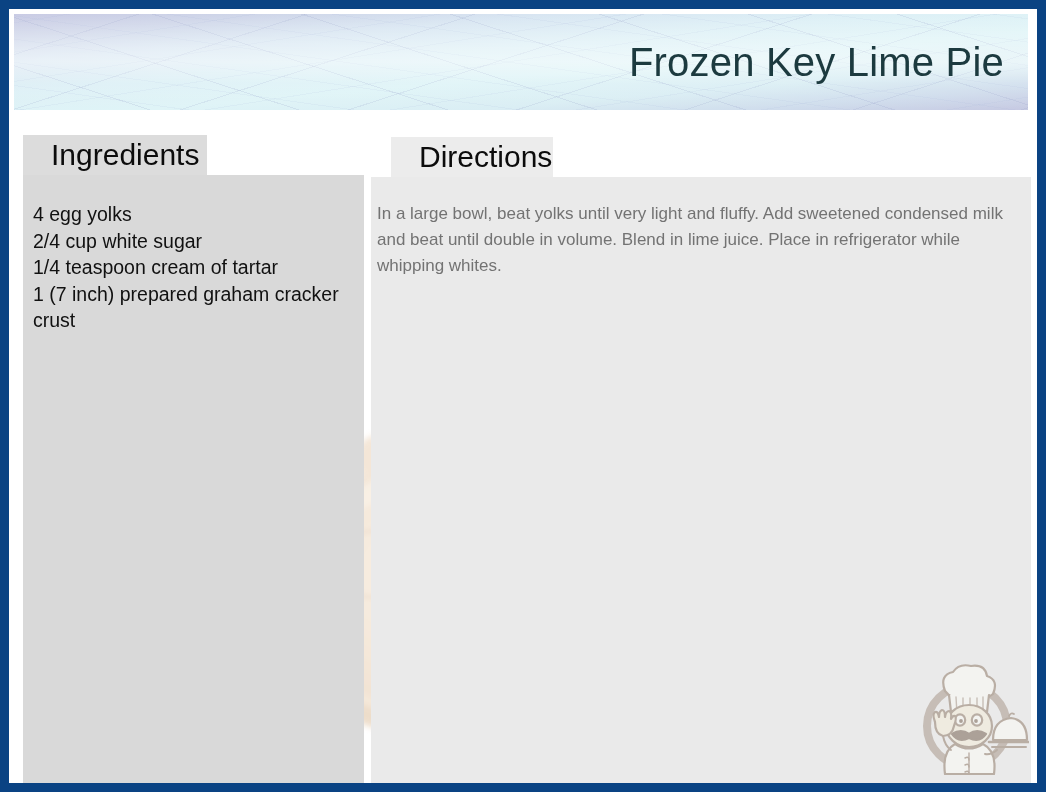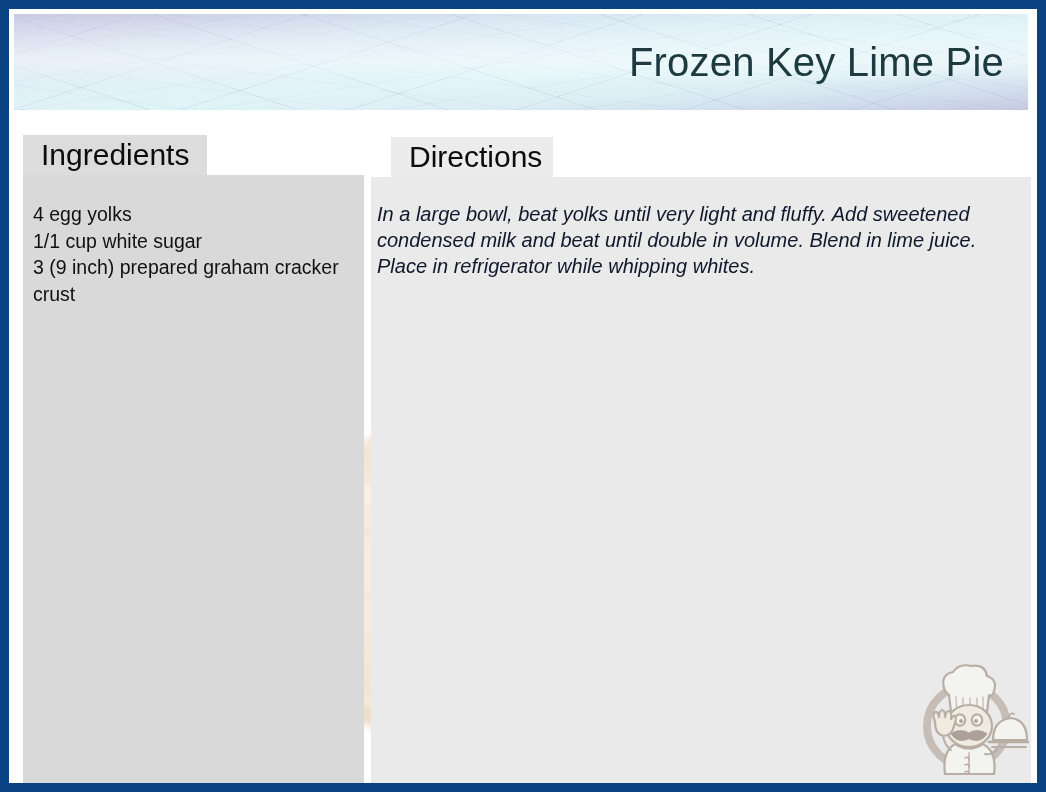--- a/index.html
+++ b/index.html
@@ -83,21 +83,21 @@
     opacity: 0.62;
     pointer-events: none;
   }
 
   
   .section-tab {
     position: absolute;
     background: #e2e2e2;
     display: flex;
     align-items: center;
-    padding-left: 18px;
+    padding-left: 28px;
     box-sizing: border-box;
     text-align: right;
   }
   .section-tab .tab-label {
     font-size: 30px;
     font-weight: 400;
     color: #0c0c0c;
     line-height: 1;
   }
   .section-body {
@@ -138,24 +138,23 @@
   }
   #directions-panel {
     left: 362px;
     top: 168px;
     width: 660px;
     height: 615px;
     background: #eaeaea;
     padding: 24px 18px 0 6px;
   }
   #directions-body {
-    font-size: 20px;
+    font-size: 17px;
     line-height: 26px;
-    color: #0f172a;
-    font-style: italic;
+    color: #737373;
   }
   #directions-body .direction-step { margin: 0 0 24px 0; }
   #directions-body .direction-step:last-child { margin-bottom: 0; }
 
   
   #chef-logo {
     position: absolute;
     left: 900px;
     top: 645px;
     width: 120px;
@@ -242,22 +241,23 @@
       <path d="M 230 186 Q 268 178 304 186"></path>
     </g>
   </svg>
 
   <div class="section-tab" id="ingredients-tab">
     <span class="tab-label">Ingredients</span>
   </div>
   <div class="section-body" id="ingredients-panel">
     <div id="ingredients-list">
       <div class="ingredient-item">4 egg yolks</div>
-      <div class="ingredient-item">1/1 cup white sugar</div>
-      <div class="ingredient-item">3 (9 inch) prepared graham cracker crust</div>
+      <div class="ingredient-item">2/4 cup white sugar</div>
+      <div class="ingredient-item">1/4 teaspoon cream of tartar</div>
+      <div class="ingredient-item">1 (7 inch) prepared graham cracker crust</div>
     </div>
   </div>
 
   <div class="section-tab" id="directions-tab">
     <span class="tab-label">Directions</span>
   </div>
   <div class="section-body" id="directions-panel">
     <div id="directions-body">
       <p class="direction-step">In a large bowl, beat yolks until very light and fluffy. Add sweetened condensed milk and beat until double in volume. Blend in lime juice. Place in refrigerator while whipping whites.</p>
     </div>

